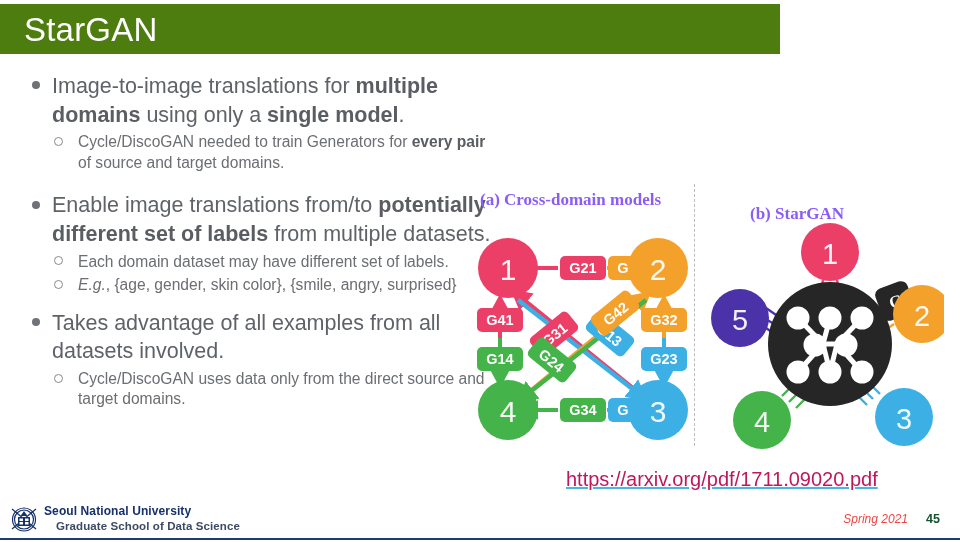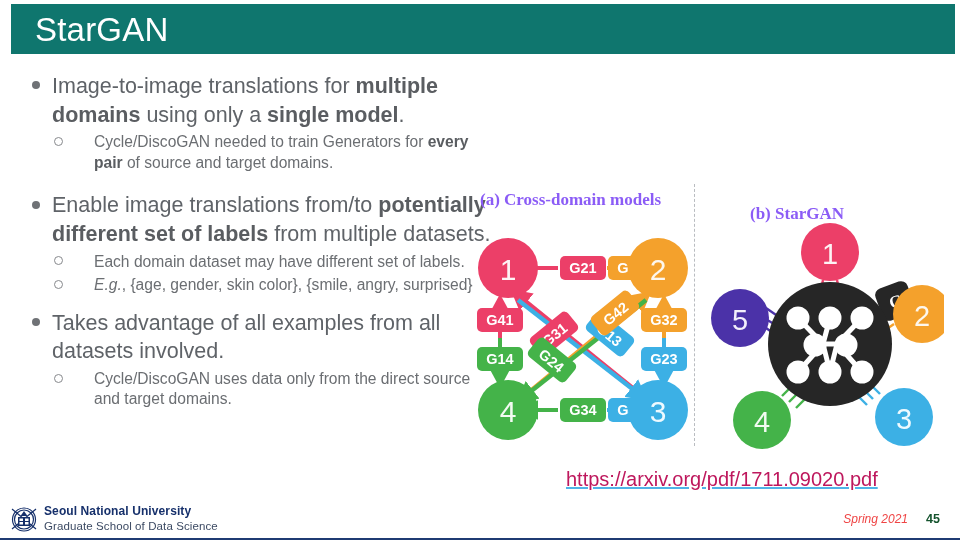--- a/index.html
+++ b/index.html
@@ -8,23 +8,23 @@
     background:#ffffff;
     font-family:"Liberation Sans", sans-serif;
     overflow:hidden;
     position:relative;
     color:#5f6368;
   }
   .slide{position:relative;width:960px;height:542px;background:#fff;}
 
   
   .title-bar{
-    position:absolute;left:0;top:4px;width:944px;height:50px;
-    background:#0f766e;
-    display:flex;align-items:center;margin-left:11px;
+    position:absolute;left:0;top:4px;width:780px;height:50px;
+    background:#4d7c0f;
+    display:flex;align-items:center;
   }
   .title-text{
     color:#ffffff;font-size:33px;font-weight:400;
     padding-left:24px;letter-spacing:.2px;
     line-height:1;
   }
 
   
   .bullets{position:absolute;left:22px;top:72px;width:470px;}
   .b1{
@@ -32,21 +32,20 @@
     font-size:21.5px;color:#5f6368;line-height:1.33;
     margin-bottom:2px;
   }
   .b1 .mark{width:30px;flex:0 0 30px;text-align:left;padding-left:10px;box-sizing:border-box;}
   .b1 .mark .dot{display:inline-block;width:8px;height:8px;border-radius:50%;background:#6f7276;vertical-align:middle;margin-top:-4px;}
   .b1 .txt{flex:1;}
   .b2{
     display:flex;align-items:flex-start;
     font-size:15.6px;color:#6b6e72;line-height:1.32;
     margin:3px 0 0 0;
-    gap:16px;
   }
   .b2 .mark{width:56px;flex:0 0 56px;text-align:left;padding-left:32px;box-sizing:border-box;}
   .b2 .mark .ring{display:inline-block;width:7px;height:7px;border-radius:50%;border:1.4px solid #87898d;vertical-align:middle;margin-top:-3px;}
   .b2 .txt{flex:1;}
   b{font-weight:bold;color:#5a5d61;}
   i{font-style:italic;}
   .gap{height:18px;}
   .gap-sm{height:13px;}
 
   
@@ -69,21 +68,21 @@
     font-size:20px;color:#be185d;text-decoration:underline;
     text-decoration-color:#4fb3e8;white-space:nowrap;cursor:pointer;
   }
 
   
   .footer-rule{position:absolute;left:0;top:538px;width:960px;height:2px;background:#1f3b73;}
   .footer{position:absolute;left:0;top:500px;width:960px;height:38px;}
   .logo{position:absolute;left:8px;top:4px;width:32px;height:30px;}
   .org{position:absolute;left:44px;top:4px;line-height:1.22;}
   .org .l1{font-size:12px;font-weight:bold;color:#16306b;letter-spacing:.1px;}
-  .org .l2{font-size:11.5px;font-weight:400;color:#3c4a63;letter-spacing:.1px;}
+  .org .l2{font-size:11.5px;font-weight:700;color:#3c4a63;letter-spacing:.1px;margin-left:12px;}
   .term{position:absolute;right:52px;top:12px;font-size:12px;color:#ef4444;font-style:italic;}
   .pageno{position:absolute;right:20px;top:12px;font-size:12.5px;font-weight:bold;color:#14532d;}
 </style>
 </head>
 <body>
 
 <div class="slide">
 
   <div class="title-bar">
     <div class="title-text">StarGAN</div>

